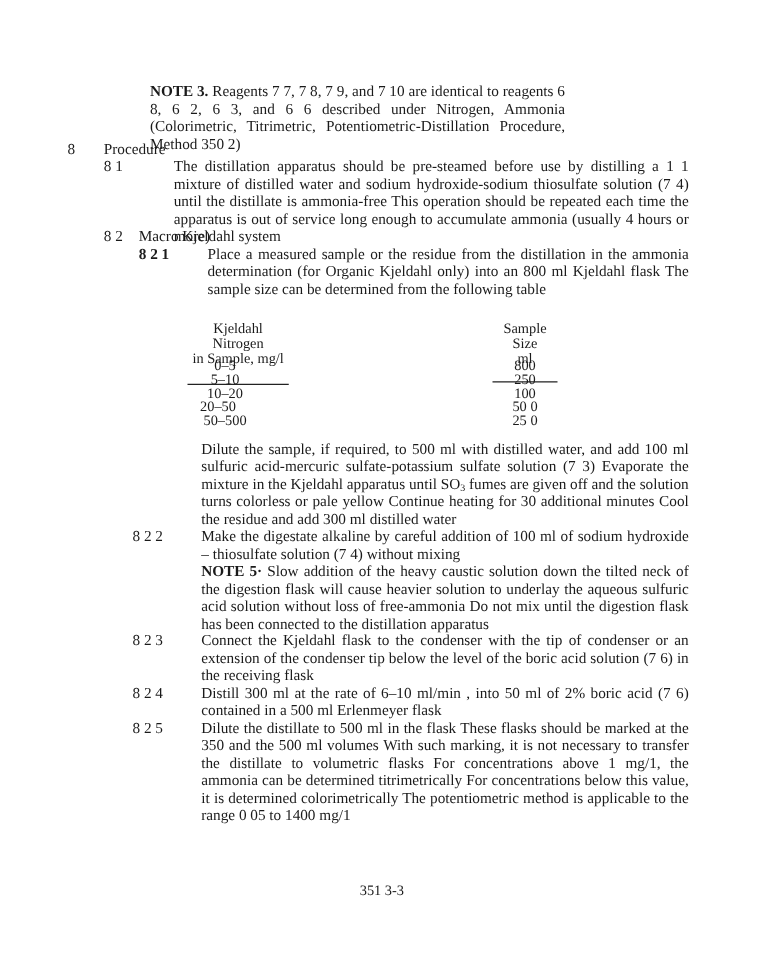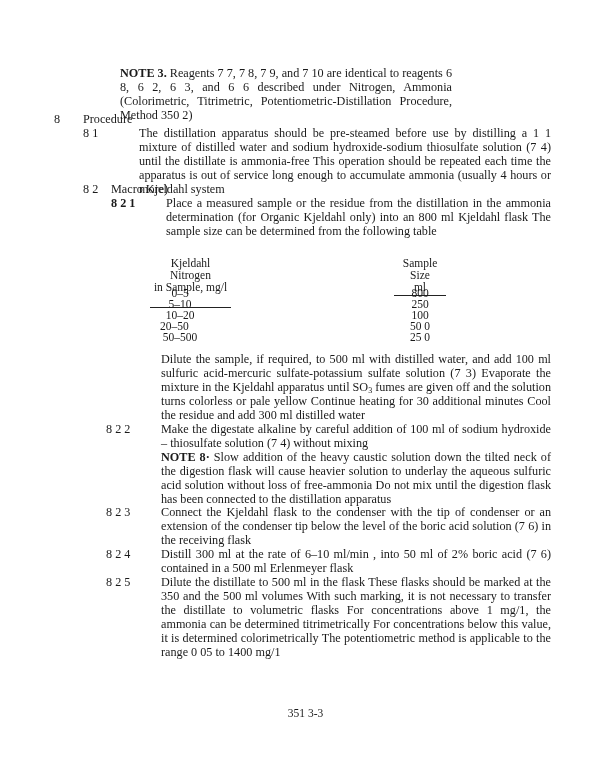--- a/index.html
+++ b/index.html
@@ -34,21 +34,21 @@
 <span class="num" style="left:111px; top:183px;">Macro Kjeldahl system</span>
 
 <span class="num" style="left:111px; top:197px;font-weight:bold;">8 2 1</span>
 <div class="para just" style="left:138px; top:197px; width:385px;">Place a measured sample or the residue from the distillation in the ammonia determination (for Organic Kjeldahl only) into an 800 ml Kjeldahl flask  The sample size can be determined from the following table</div>
 
 <div class="abs" style="left:150px; top:257px; width:300px; height:100px;">
   <div class="abs hdr rule" style="left:0; top:0; width:81px; padding-bottom:14px;">
     <div>Kjeldahl Nitrogen</div>
     <div>in Sample, mg/l</div>
   </div>
-  <div class="abs hdr rule" style="left:244px; top:0; width:52px; padding-bottom:2px;">
+  <div class="abs hdr rule" style="left:244px; top:0; width:52px; padding-bottom:12px;">
     <div>Sample Size</div>
     <div>ml</div>
   </div>
   <div class="abs" style="left:0; top:31px; width:300px;">
     <span class="abs tv" style="left:10px; width:40px; text-align:center;">0–5</span>
     <span class="abs tv" style="left:255px; width:30px; text-align:center;">800</span>
   </div>
   <div class="abs" style="left:0; top:42px; width:300px;">
     <span class="abs tv" style="left:10px; width:40px; text-align:center;">5–10</span>
     <span class="abs tv" style="left:255px; width:30px; text-align:center;">250</span>
@@ -68,21 +68,21 @@
 </div>
 
 <div class="para just" style="left:133px; top:353px; width:390px;">
   <span>Dilute the sample, if required, to 500 ml with distilled water, and add 100 ml sulfuric acid-mercuric sulfate-potassium sulfate solution (7 3)  Evaporate the mixture in the Kjeldahl apparatus until SO</span><sub>3</sub><span> fumes are given off and the solution turns colorless or pale yellow  Continue heating for 30 additional minutes  Cool the residue and add 300 ml distilled water</span>
 </div>
 
 <span class="num" style="left:106px; top:423px;">8 2 2</span>
 <div class="para just" style="left:133px; top:423px; width:390px;">Make the digestate alkaline by careful addition of 100 ml of sodium hydroxide – thiosulfate solution (7 4) without mixing</div>
 
 <div class="para just" style="left:133px; top:451px; width:390px;">
-  <b>NOTE 8·</b><span> Slow addition of the heavy caustic solution down the tilted neck of the digestion flask will cause heavier solution to underlay the aqueous sulfuric acid solution without loss of free-ammonia  Do not mix until the digestion flask has been connected to the distillation apparatus</span>
+  <b>NOTE 5·</b><span> Slow addition of the heavy caustic solution down the tilted neck of the digestion flask will cause heavier solution to underlay the aqueous sulfuric acid solution without loss of free-ammonia  Do not mix until the digestion flask has been connected to the distillation apparatus</span>
 </div>
 
 <span class="num" style="left:106px; top:506px;">8 2 3</span>
 <div class="para just" style="left:133px; top:506px; width:390px;">Connect the Kjeldahl flask to the condenser with the tip of condenser or an extension of the condenser tip below the level of the boric acid solution (7 6) in the receiving flask</div>
 
 <span class="num" style="left:106px; top:548px;">8 2 4</span>
 <div class="para just" style="left:133px; top:548px; width:390px;">Distill 300 ml at the rate of 6–10 ml/min , into 50 ml of 2% boric acid (7 6) contained in a 500 ml Erlenmeyer flask</div>
 
 <span class="num" style="left:106px; top:576px;">8 2 5</span>
 <div class="para just" style="left:133px; top:576px; width:390px;">Dilute the distillate to 500 ml in the flask  These flasks should be marked at the 350 and the 500 ml volumes  With such marking, it is not necessary to transfer the distillate to volumetric flasks  For concentrations above 1 mg/1, the ammonia can be determined titrimetrically  For concentrations below this value, it is determined colorimetrically  The potentiometric method is applicable to the range 0 05 to 1400 mg/1</div>

